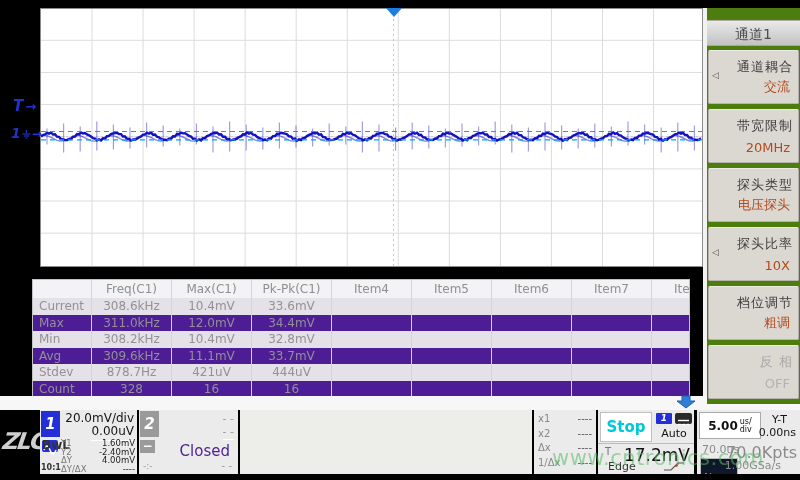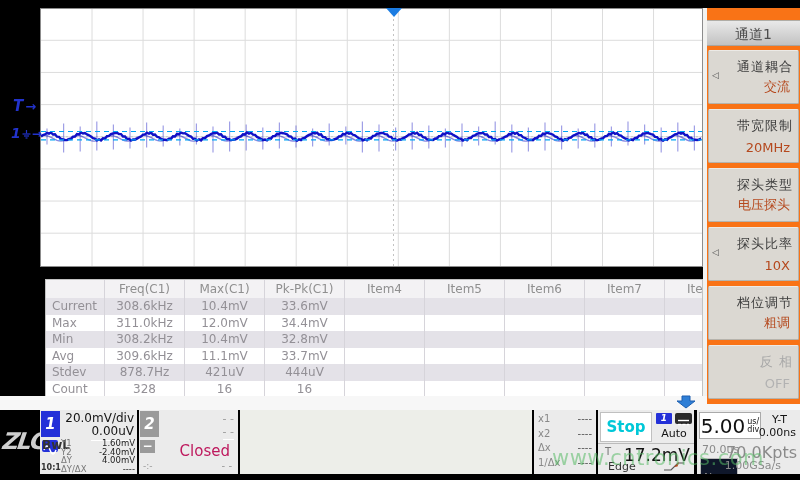--- a/index.html
+++ b/index.html
@@ -11,32 +11,32 @@
   .plot svg{position:absolute;left:0;top:0;}
   .trig-pos{position:absolute;left:345px;top:-1px;width:0;height:0;border-left:8px solid transparent;border-right:8px solid transparent;border-top:9px solid #1b7ce2;}
   .side-sliver{position:absolute;left:703px;top:8px;width:4px;height:389px;background:#f2f2f0;}
 
   .t-marker{position:absolute;left:13px;top:97px;color:#2233cc;font-weight:bold;font-style:italic;font-size:15px;}
   .t-marker .arr{font-style:normal;font-size:13px;margin-left:2px;}
   .ch1-marker{position:absolute;left:11px;top:125px;color:#2233cc;font-weight:bold;font-style:italic;font-size:14px;display:flex;align-items:flex-end;}
   .ch1-marker .arr{font-style:normal;font-size:12px;}
 
   
-  .mtable{position:absolute;left:45px;top:279px;width:658px;height:118px;background:#ffffff;border:1px solid #c2c2c2;overflow:hidden;font-size:12px;color:#939096;}
+  .mtable{position:absolute;left:32px;top:279px;width:658px;height:118px;background:#4c1d95;border:1px solid #c2c2c2;overflow:hidden;font-size:12px;color:#939096;}
   .trow{display:flex;height:16.6px;line-height:16.6px;}
   .trow.thead{height:18px;line-height:18px;background:#f3f2f4;color:#8f8f8f;}
   .trow.shade{background:#e4e2e8;}
   .tcell{flex:none;width:80px;text-align:center;border-left:1px solid #d6d4da;overflow:hidden;white-space:nowrap;}
   .tcell.lbl{width:58px;text-align:left;padding-left:6px;border-left:none;}
 
   .scroll-strip{position:absolute;left:0;top:396px;width:800px;height:14px;background:#f7f7f7;}
   .down-arrow{position:absolute;left:675px;top:-3px;}
 
   
-  .sidebar{position:absolute;left:707px;top:8px;width:93px;height:396px;background:#f97316;}
+  .sidebar{position:absolute;left:707px;top:8px;width:93px;height:396px;background:#4d7c0f;}
   .menu-title{position:absolute;left:0;top:12px;width:93px;height:26px;line-height:26px;text-align:center;font-size:14px;color:#4c4c4c;background:linear-gradient(#e9e9e9,#c2c2c2);border-top:1px solid #b0ada6;border-bottom:1px solid #a8a5a0;}
   .menu-item{position:absolute;left:1px;width:91px;height:54px;background:#dbd8d2;border:1px solid #b6b3ac;border-top-color:#eceae6;border-radius:2px;}
   .menu-item .mi-label{position:absolute;right:5px;top:7px;font-size:13px;color:#3c3c3c;letter-spacing:1px;}
   .menu-item .mi-value{position:absolute;right:8px;bottom:7px;font-size:13px;color:#b5481d;}
   .menu-item .mi-arrow{position:absolute;left:3px;top:19px;font-size:9px;color:#555;}
   .menu-item.disabled .mi-label{color:#a8a8a8;text-align:center;}
   .menu-item.disabled .mi-value{color:#b2b2b2;margin-left:20px;}
 
   
   .bottombar{position:absolute;left:0;top:410px;width:800px;height:64px;background:#000;}
@@ -60,41 +60,41 @@
   .bwl{position:absolute;left:2px;top:28px;font-size:12px;font-weight:bold;color:#333;}
   .probe{position:absolute;left:1px;top:53px;font-size:8px;font-weight:bold;color:#333;}
   .kv{position:absolute;left:21px;top:29px;right:2px;}
   .kv .krow{display:flex;justify-content:space-between;font-size:8.5px;line-height:8.7px;color:#555;gap:14px;}
   .kv .krow .k{color:#777;}
   .kv .krow .v{color:#222;}
 
   .ch2 .dash1{position:absolute;right:4px;top:2px;font-size:11px;color:#999;}
   .ch2 .dash2{position:absolute;right:4px;top:15px;font-size:11px;color:#999;border-bottom:1px solid #fff;padding-bottom:1px;}
   .ch2 .b-minus{left:1px;top:30px;width:15px;height:13px;font-size:12px;line-height:13px;font-style:normal;}
-  .ch2 .closed{position:absolute;right:8px;top:32px;font-size:15px;color:#be185d;}
+  .ch2 .closed{position:absolute;right:8px;top:32px;font-size:15px;color:#4c1d95;}
   .ch2 .bl{position:absolute;left:4px;bottom:3px;font-size:9px;color:#999;}
   .ch2 .br{position:absolute;right:6px;bottom:3px;font-size:10px;color:#999;}
 
   .curx .krow{display:flex;justify-content:space-between;font-size:10px;line-height:14.5px;}
   .curx .krow .k{color:#888;}
   .curx .krow .v{color:#555;}
 
   .stopbox{position:absolute;left:2px;top:2px;width:52px;height:30px;background:#fff;border:1px solid #c0c0c0;text-align:center;line-height:28px;font-size:15px;font-weight:bold;color:#00c8d8;}
   .b-src{left:58px;top:3px;width:16px;height:11px;font-size:9px;line-height:11px;border-radius:1px;}
   .dcbadge{position:absolute;left:77px;top:3px;width:17px;height:11px;background:#2a2a2a;border-radius:2px;}
   .trig .auto{position:absolute;left:58px;top:17px;width:36px;text-align:center;font-size:11px;color:#111;}
   .trig .row2{position:absolute;left:0;top:33px;width:96px;height:15px;border-top:1px solid #bbb;}
   .trig .row2 .k{position:absolute;left:7px;top:2px;font-size:10px;color:#777;}
   .trig .row2 .v{position:absolute;right:4px;top:1px;font-size:17px;color:#111;}
   .trig .row3{position:absolute;left:0;top:48px;width:96px;height:16px;}
   .trig .row3 .k{position:absolute;left:10px;top:2px;font-size:11px;color:#333;}
   .trig .row3 svg{position:absolute;right:8px;top:2px;}
 
   .tb .scalebox{position:absolute;left:2px;top:2px;width:62px;height:27px;background:#fff;border:1px solid #aaa;display:flex;align-items:center;justify-content:center;}
-  .tb .scalebox .num{font-size:20px;font-weight:normal;color:#111;}
+  .tb .scalebox .num{font-size:12px;font-weight:bold;color:#111;}
   .tb .scalebox .unit{margin-left:2px;font-size:8px;line-height:8px;color:#111;text-align:left;}
   .tb .yt{position:absolute;right:13px;top:3px;font-size:11px;color:#141414;}
   .tb .delay{position:absolute;right:4px;top:16px;font-size:11px;color:#141414;}
   .tb .r2k{position:absolute;left:5px;top:33px;font-size:11px;color:#8a8a8a;}
   .tb .r2v{position:absolute;right:3px;top:33px;font-size:16px;color:#8a8a8a;}
   .tb .r3k{position:absolute;left:3px;top:48px;font-size:11px;color:#8a8a8a;border:1px solid #bbb;background:#0f172a;padding:12px 3px;}
   .tb .r3v{position:absolute;right:19px;top:49px;font-size:11px;color:#8a8a8a;}
 
   .watermark{position:absolute;left:552px;top:446px;font-size:21px;color:rgba(86,186,100,0.55);letter-spacing:0.5px;white-space:nowrap;}
 </style>

